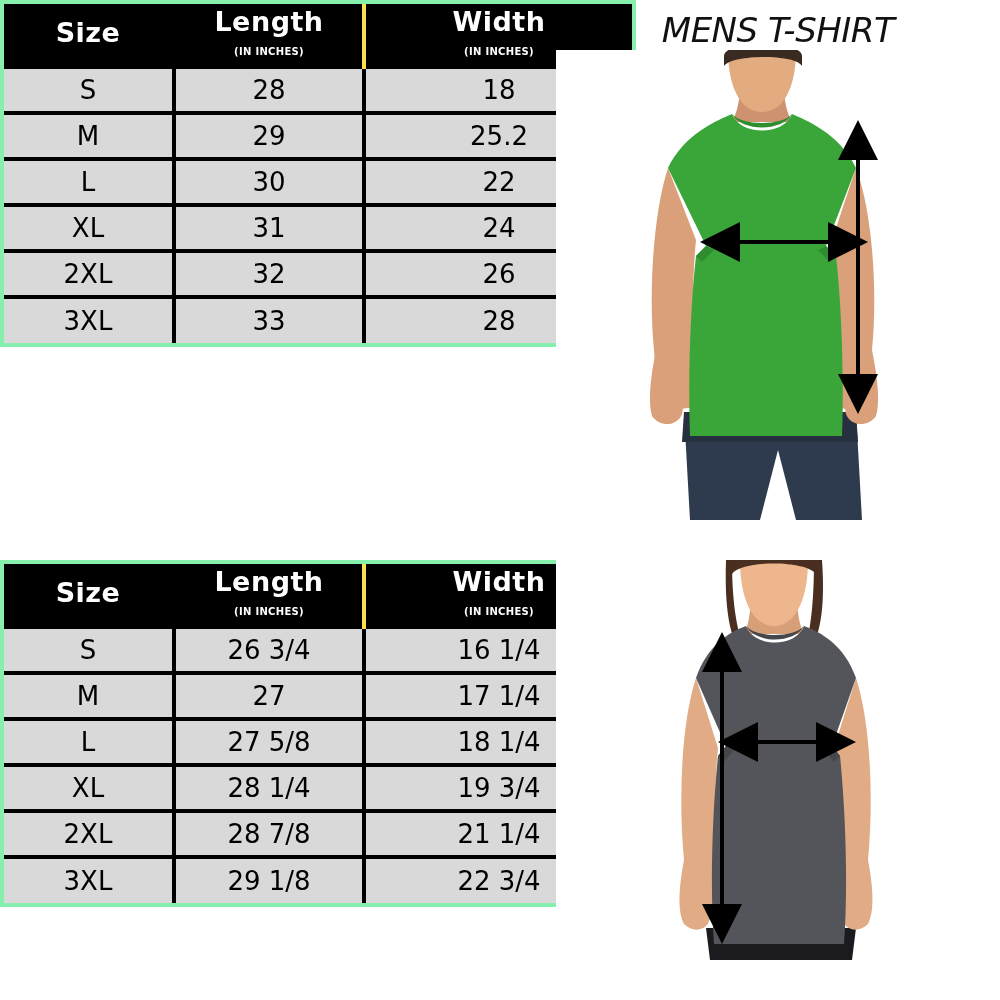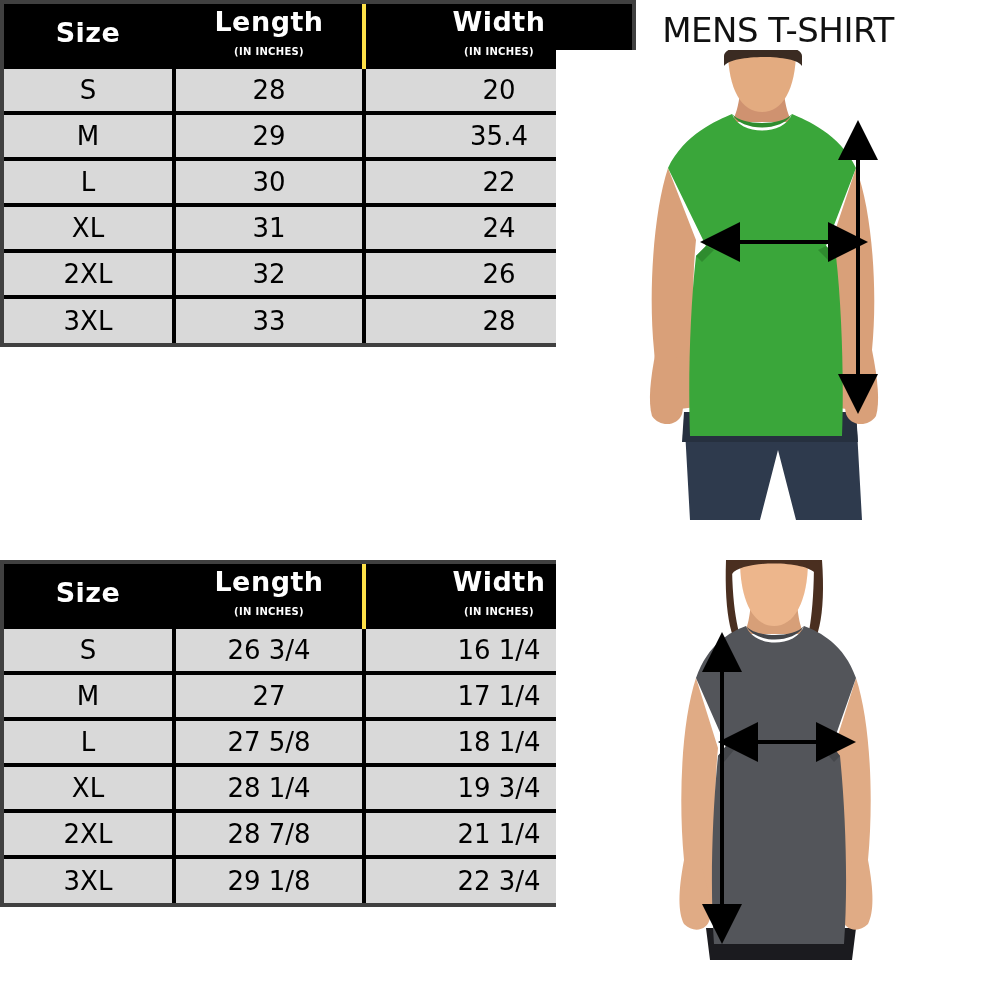--- a/index.html
+++ b/index.html
@@ -13,21 +13,21 @@
   .page {
     position: relative;
     width: 1000px; height: 1000px;
     background: #ffffff;
   }
 
   
   .chart-block {
     position: absolute;
     width: 636px;
-    background: #404040;
+    background: #86efac;
     padding: 4px 4px 4px 4px;
   }
   #mens-chart { left: 0px; top: 0px; }
   #ladies-chart { left: 0px; top: 560px; }
 
   table.size-table {
     width: 100%;
     border-collapse: collapse;
     table-layout: fixed;
   }
@@ -75,20 +75,21 @@
   #ladies-panel { left: 556px; top: 560px; height: 440px; }
 
   .panel-title {
     text-align: center;
     font-size: 34px;
     font-weight: normal;
     letter-spacing: -0.5px;
     color: #111111;
     margin: 10px 0 0 0;
     font-family: "DejaVu Sans", sans-serif;
+    font-style: italic;
   }
 
   .figure-wrap {
     position: relative;
     width: 444px;
     height: 100%;
   }
 
   svg.figure { display: block; }
 </style>
@@ -111,26 +112,26 @@
           <th class="h-wid">
             <span class="th-main">Width</span>
             <span class="th-sub">(IN INCHES)</span>
           </th>
         </tr>
       </thead>
       <tbody>
         <tr>
           <td class="c-size">S</td>
           <td class="c-len">28</td>
-          <td class="c-wid">20</td>
+          <td class="c-wid">18</td>
         </tr>
         <tr>
           <td class="c-size">M</td>
           <td class="c-len">29</td>
-          <td class="c-wid">35.4</td>
+          <td class="c-wid">25.2</td>
         </tr>
         <tr>
           <td class="c-size">L</td>
           <td class="c-len">30</td>
           <td class="c-wid">22</td>
         </tr>
         <tr>
           <td class="c-size">XL</td>
           <td class="c-len">31</td>
           <td class="c-wid">24</td>

